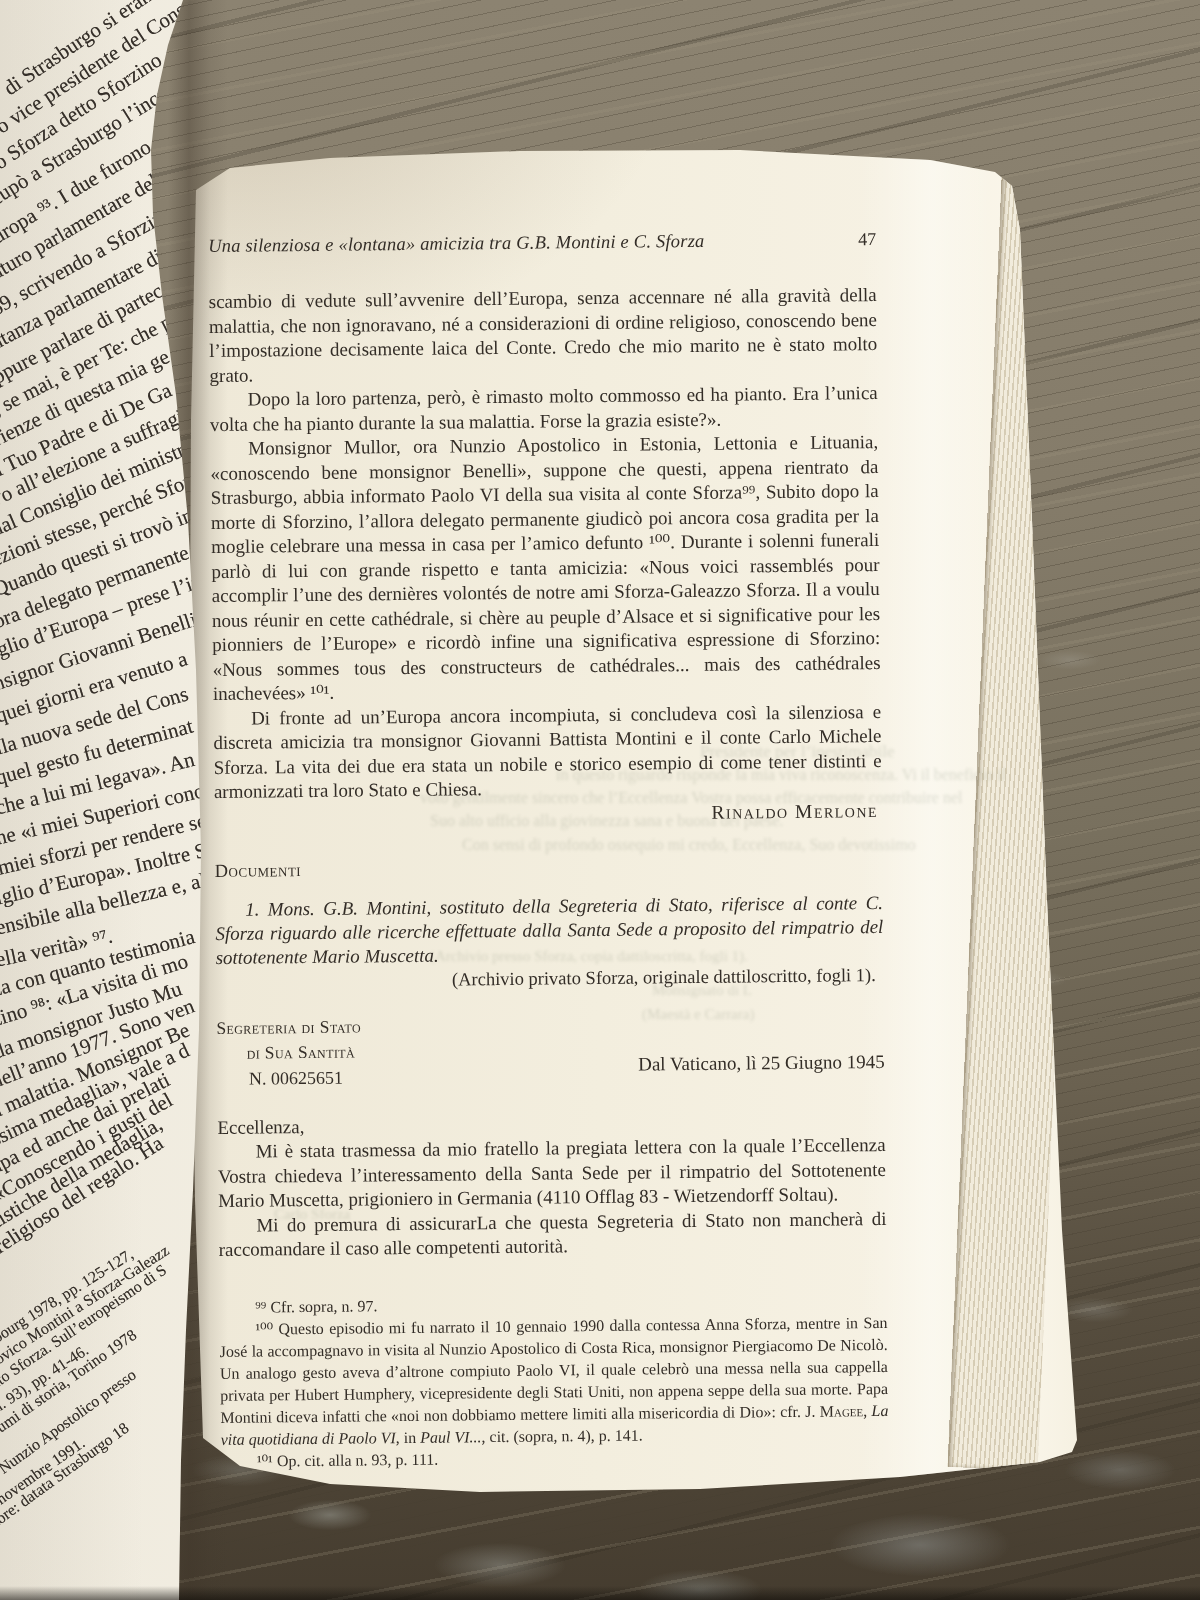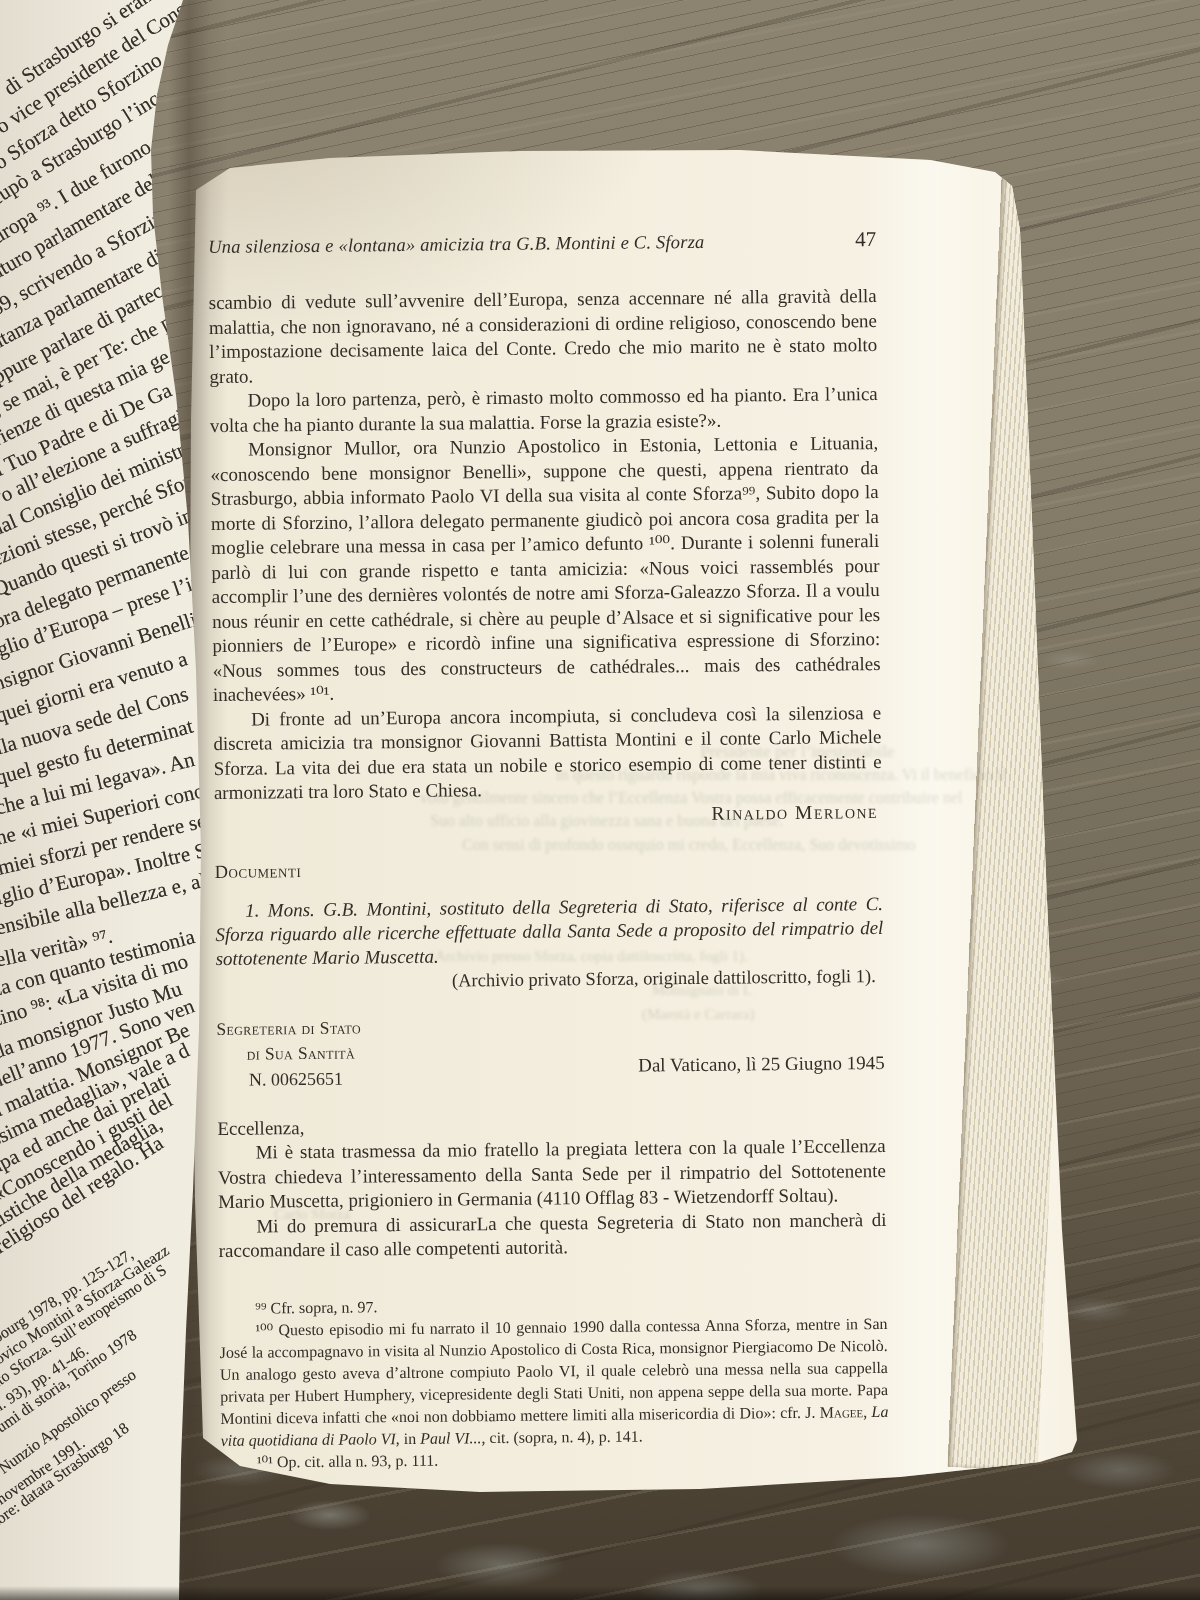--- a/index.html
+++ b/index.html
@@ -44,21 +44,21 @@
 
   
   .bleed{position:absolute;white-space:nowrap;color:#5f6a55;opacity:.20;filter:blur(1.4px);
     font-family:"Liberation Serif","DejaVu Serif",serif;}
 
   
   .content{position:absolute;left:208px;top:234px;width:668px;
     transform:rotate(-0.6deg);transform-origin:left top;color:#332d27;}
   .running-head{display:flex;justify-content:space-between;align-items:baseline;font-size:18.5px;line-height:24px;}
   .rh-title{font-style:italic;letter-spacing:.2px;}
-  .rh-num{font-style:normal;font-size:21px;}
+  .rh-num{font-style:normal;font-size:18px;}
   p{margin:0;}
   .body{font-size:19px;line-height:24.5px;text-align:justify;text-indent:38px;}
   .no-indent{text-indent:0;}
   .first-block{margin-top:32px;}
   .signature{margin-top:2px;text-align:right;font-variant:small-caps;font-size:19.5px;letter-spacing:1.5px;padding-right:4px;}
   .section-heading{margin-top:32px;font-variant:small-caps;font-size:18.5px;letter-spacing:.5px;}
   .doc-caption{margin-top:16px;font-style:italic;font-size:19px;line-height:24px;text-align:justify;text-indent:30px;}
   .doc-source{font-size:18.5px;line-height:24px;text-align:right;padding-right:8px;}
   .letterhead{position:relative;margin-top:22px;height:86px;}
   .lh1{font-variant:small-caps;font-size:17.5px;line-height:25px;letter-spacing:.4px;}

